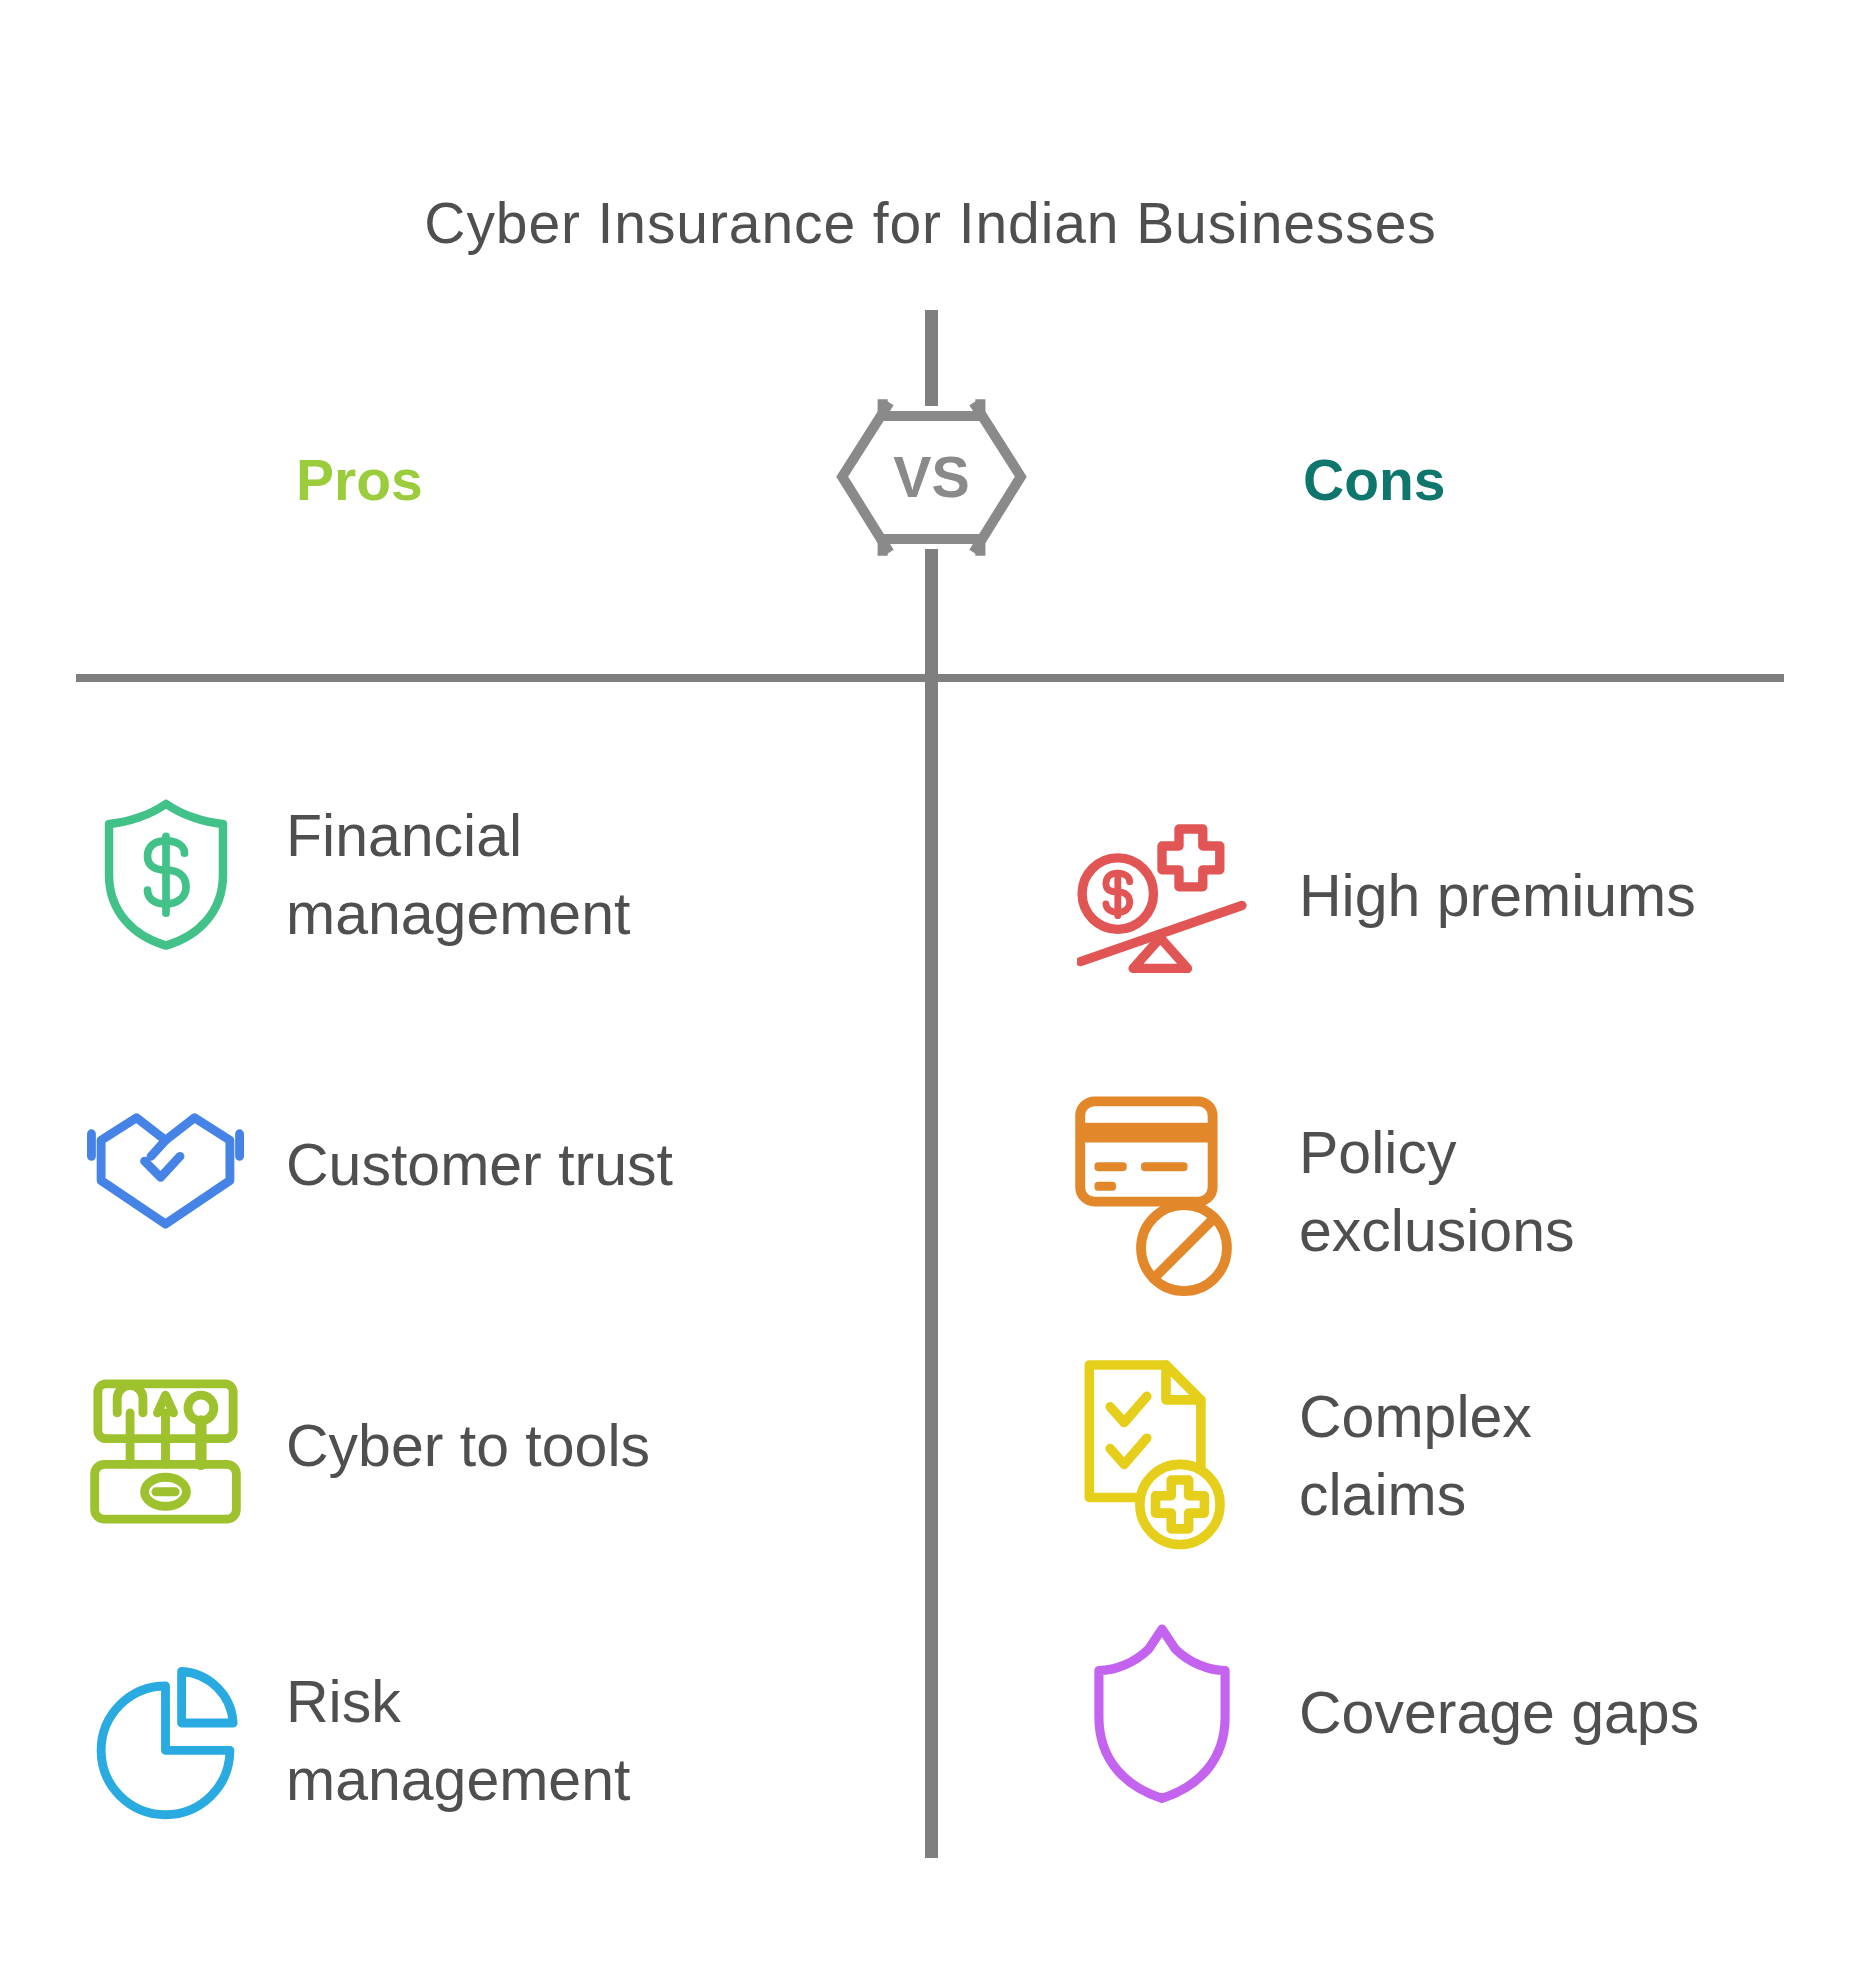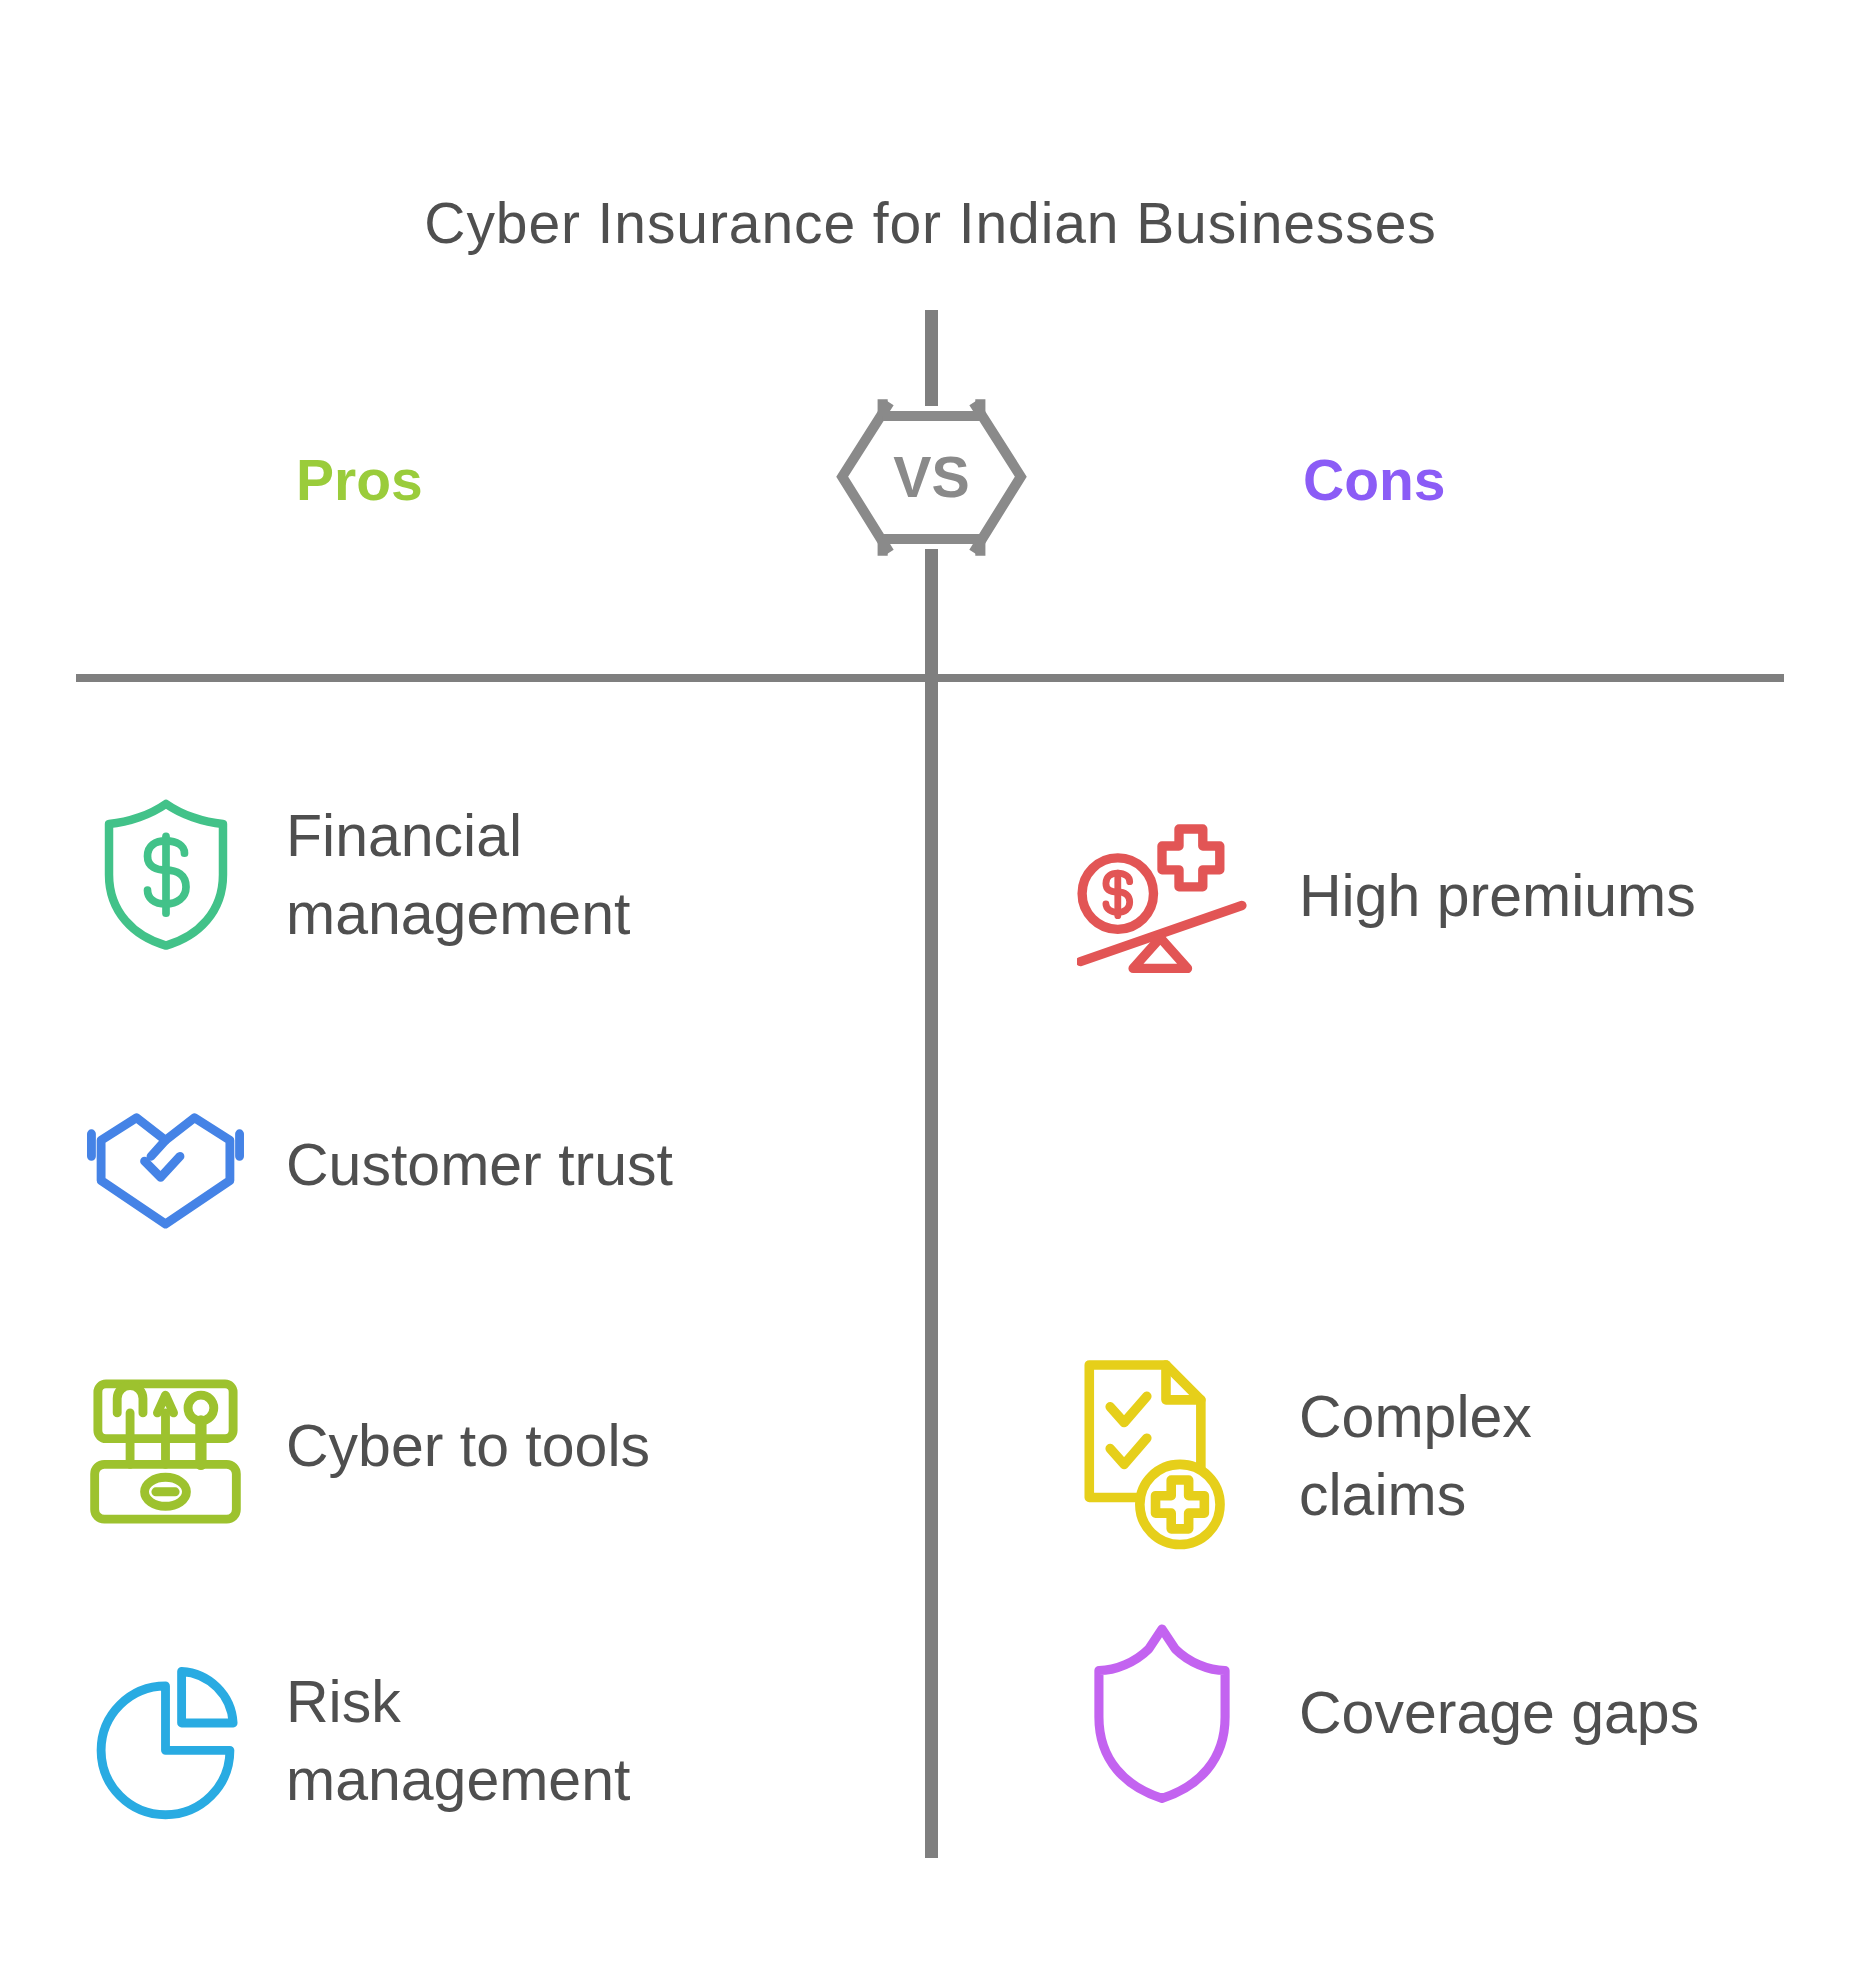--- a/index.html
+++ b/index.html
@@ -7,21 +7,21 @@
     position:relative;width:1861px;height:1982px;background:#ffffff;overflow:hidden;
     font-family:"Liberation Sans", sans-serif;
     margin-top:31px;
   }
   .title{
     position:absolute;top:159px;left:0;right:0;text-align:center;
     font-size:57px;font-weight:400;color:#4f4f4f;letter-spacing:0.9px;
   }
   .col-header{position:absolute;top:416px;font-size:57px;font-weight:700;}
   .col-header.pros{left:296px;color:#9acc3b;}
-  .col-header.cons{left:1303px;color:#8b5cf6;}
+  .col-header.cons{left:1303px;color:#0f766e;}
   .vline{position:absolute;left:925px;top:279px;width:13.4px;height:1548px;background:#7f7f7f;}
   .hline{position:absolute;left:76px;top:643px;width:1708px;height:8px;background:#7f7f7f;}
   .vs-badge{position:absolute;left:822px;top:356px;width:219px;height:181px;}
   .vs-badge svg{display:block;width:100%;height:100%;}
   .vs-text{font-family:"Liberation Sans",sans-serif;font-size:34px;font-weight:700;}
   .row{position:absolute;display:flex;align-items:center;}
   .row.left{left:85px;width:806px;}
   .row.right{left:1070px;width:761px;align-items:center;}
   .icon-box{flex:0 0 auto;display:flex;align-items:center;justify-content:center;}
   .row.left  .icon-box{width:161px;margin-right:40px;}
@@ -115,20 +115,35 @@
         <path d="M24 31 V56" stroke-width="4"></path>
         <path d="M31 36 C31 33 28 31 24 31 C20 31 17 33 17 37 C17 41 20 42 24 42 C28 42 31 44 31 48 C31 52 28 54 24 54 C20 54 17 52 17 49" stroke-width="4"></path>
         <path d="M60 5 h14 v10 h10 v14 h-10 v10 h-14 v-10 h-10 v-14 h10 Z"></path>
         <path d="M2 83 L97 50"></path>
         <path d="M33 87 L49 69 L65 87 Z"></path>
       </svg>
     </div>
     <div class="item-label">High premiums</div>
   </div>
 
+  <div class="row right" style="top:1050px;height:224px">
+    <div class="icon-box">
+      <svg width="179" height="213" viewBox="0 0 100 119" fill="none" stroke-width="5.5" stroke-linecap="round" stroke-linejoin="round" stroke="#e2882b">
+        <rect x="4" y="8" width="74" height="56" rx="8"></rect>
+        <rect x="4" y="20" width="74" height="11" fill="#e2882b" stroke="none"></rect>
+        <rect x="12" y="42" width="18" height="5" rx="2" fill="#e2882b" stroke="none"></rect>
+        <rect x="38" y="42" width="26" height="5" rx="2" fill="#e2882b" stroke="none"></rect>
+        <rect x="12" y="53" width="12" height="5" rx="2" fill="#e2882b" stroke="none"></rect>
+        <circle cx="62" cy="90" r="24" fill="#ffffff"></circle>
+        <path d="M45 107 L79 73"></path>
+      </svg>
+    </div>
+    <div class="item-label">Policy
+exclusions</div>
+  </div>
 
   <div class="row right" style="top:1318px;height:215px">
     <div class="icon-box">
       <svg width="175" height="197" viewBox="0 0 100 113" fill="none" stroke-width="5.5" stroke-linecap="round" stroke-linejoin="round" stroke="#e6cf1a">
         <path d="M8 4 H52 L72 24 V80 H8 Z"></path>
         <path d="M52 4 V24 H72"></path>
         <path d="M20 28 l8 9 l13 -15"></path>
         <path d="M20 52 l8 9 l13 -15"></path>
         <circle cx="60" cy="84" r="23" fill="#ffffff"></circle>
         <path d="M55 70 h10 v9 h9 v10 h-9 v9 h-10 v-9 h-9 v-10 h9 Z"></path>

